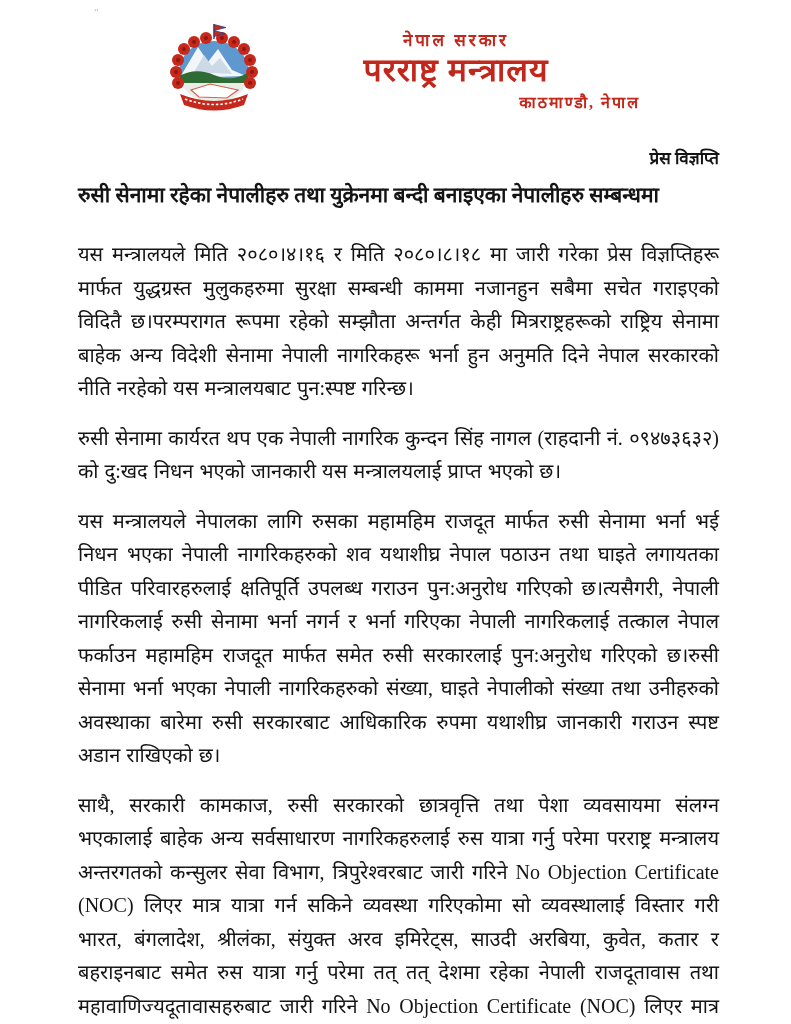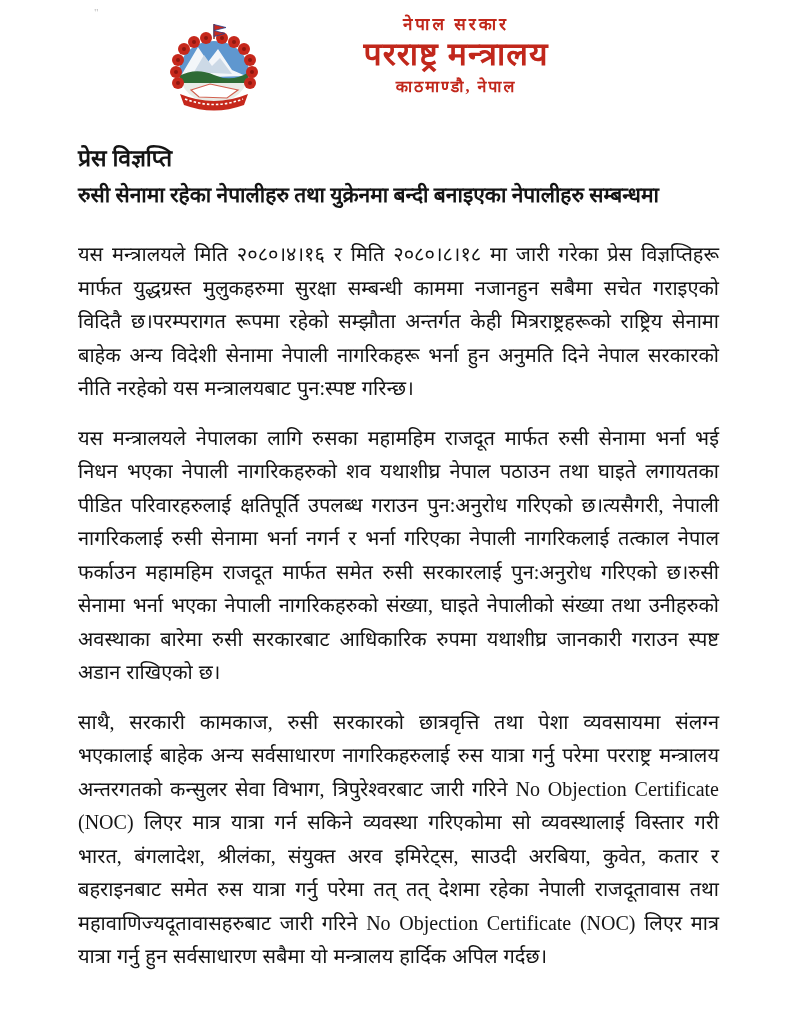--- a/index.html
+++ b/index.html
@@ -31,49 +31,50 @@
   .emblem {
     position: absolute;
     left: 152px;
     top: 22px;
     width: 124px;
     height: 90px;
   }
   .lh-text {
     position: absolute;
     left: 272px;
-    top: 12px;
+    top: 28px;
     width: 368px;
     text-align: center;
     color: #c1271b;
     font-weight: bold;
     font-family: "Liberation Serif", "DejaVu Serif", serif;
   }
   .lh-gov {
     font-size: 17px;
     letter-spacing: 3px;
   }
   .lh-ministry {
     font-size: 32px;
     letter-spacing: 1px;
     margin-top: 1px;
     line-height: 36px;
   }
   .lh-loc {
     font-size: 16px;
     letter-spacing: 2px;
     margin-top: 3px;
+    text-align: right;
   }
   
   .content {
     padding: 0 72px 0 78px;
   }
   .doc-title {
-    text-align: left;
-    font-size: 23px;
+    text-align: right;
+    font-size: 17px;
     font-weight: bold;
     margin-top: 22px;
     line-height: 30px;
   }
   .doc-subtitle {
     font-size: 21px;
     font-weight: bold;
     margin-top: 6px;
     line-height: 30px;
   }
@@ -158,19 +159,20 @@
     </div>
   </div>
 
   <div class="content">
 
     <div class="doc-title">प्रेस विज्ञप्ति</div>
     <div class="doc-subtitle">रुसी सेनामा रहेका नेपालीहरु तथा युक्रेनमा बन्दी बनाइएका नेपालीहरु सम्बन्धमा</div>
 
     <div class="doc-body">
       <p>यस मन्त्रालयले मिति २०८०।४।१६ र मिति २०८०।८।१८ मा जारी गरेका प्रेस विज्ञप्तिहरू मार्फत युद्धग्रस्त मुलुकहरुमा सुरक्षा सम्बन्धी काममा नजानहुन सबैमा सचेत गराइएको विदितै छ।परम्परागत रूपमा रहेको सम्झौता अन्तर्गत केही मित्रराष्ट्रहरूको राष्ट्रिय सेनामा बाहेक अन्य विदेशी सेनामा नेपाली नागरिकहरू भर्ना हुन अनुमति दिने नेपाल सरकारको नीति नरहेको यस मन्त्रालयबाट पुन:स्पष्ट गरिन्छ।</p>
+      <p>रुसी सेनामा कार्यरत थप एक नेपाली नागरिक कुन्दन सिंह नागल (राहदानी नं. ०९४७३६३२) को दु:खद निधन भएको जानकारी यस मन्त्रालयलाई प्राप्त भएको छ।</p>
       <p>यस मन्त्रालयले नेपालका लागि रुसका महामहिम राजदूत मार्फत रुसी सेनामा भर्ना भई निधन भएका नेपाली नागरिकहरुको शव यथाशीघ्र नेपाल पठाउन तथा घाइते लगायतका पीडित परिवारहरुलाई क्षतिपूर्ति उपलब्ध गराउन पुन:अनुरोध गरिएको छ।त्यसैगरी, नेपाली नागरिकलाई रुसी सेनामा भर्ना नगर्न र भर्ना गरिएका नेपाली नागरिकलाई तत्काल नेपाल फर्काउन महामहिम राजदूत मार्फत समेत रुसी सरकारलाई पुन:अनुरोध गरिएको छ।रुसी सेनामा भर्ना भएका नेपाली नागरिकहरुको संख्या, घाइते नेपालीको संख्या तथा उनीहरुको अवस्थाका बारेमा रुसी सरकारबाट आधिकारिक रुपमा यथाशीघ्र जानकारी गराउन स्पष्ट अडान राखिएको छ।</p>
       <p>साथै, सरकारी कामकाज, रुसी सरकारको छात्रवृत्ति तथा पेशा व्यवसायमा संलग्न भएकालाई बाहेक अन्य सर्वसाधारण नागरिकहरुलाई रुस यात्रा गर्नु परेमा परराष्ट्र मन्त्रालय अन्तरगतको कन्सुलर सेवा विभाग, त्रिपुरेश्वरबाट जारी गरिने No Objection Certificate (NOC) लिएर मात्र यात्रा गर्न सकिने व्यवस्था गरिएकोमा सो व्यवस्थालाई विस्तार गरी भारत, बंगलादेश, श्रीलंका, संयुक्त अरव इमिरेट्स, साउदी अरबिया, कुवेत, कतार र बहराइनबाट समेत रुस यात्रा गर्नु परेमा तत् तत् देशमा रहेका नेपाली राजदूतावास तथा महावाणिज्यदूतावासहरुबाट जारी गरिने No Objection Certificate (NOC) लिएर मात्र यात्रा गर्नु हुन सर्वसाधारण सबैमा यो मन्त्रालय हार्दिक अपिल गर्दछ।</p>
 
     </div>
   </div>
 
 </div>
 
 </body></html>

